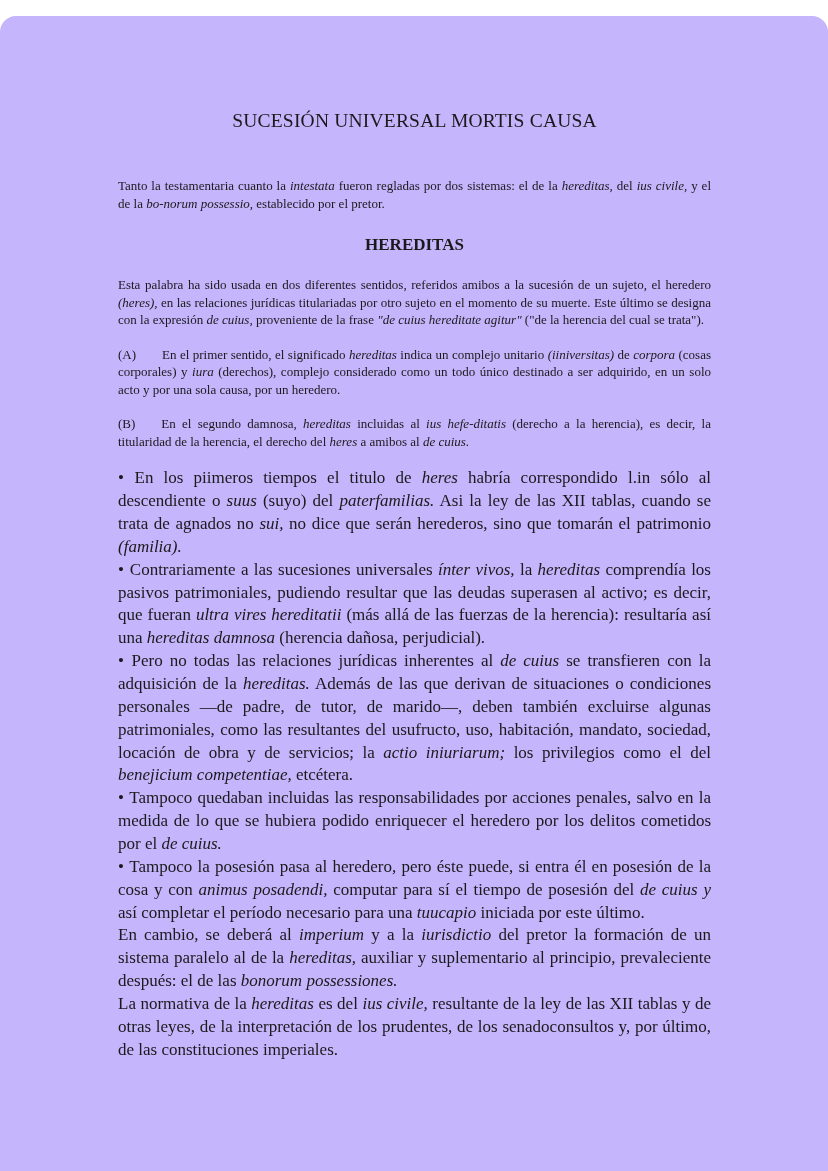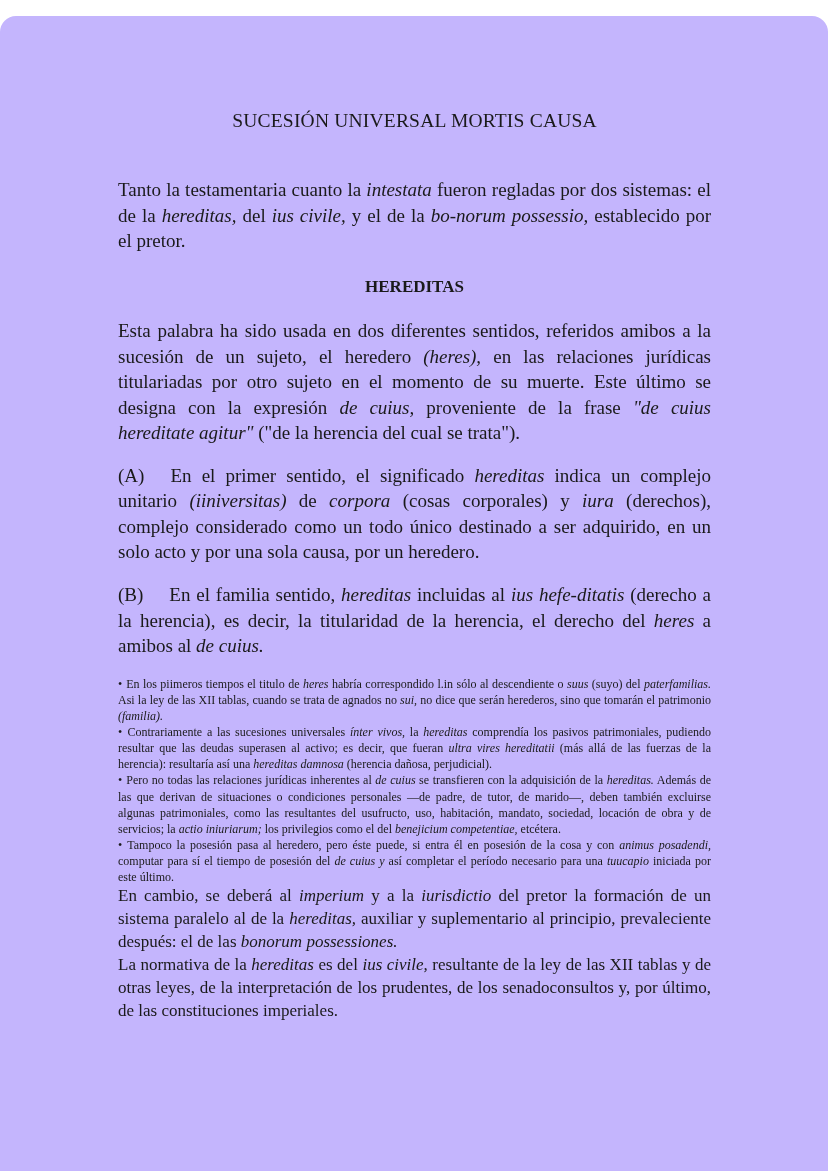--- a/index.html
+++ b/index.html
@@ -38,29 +38,29 @@
   .section-heading {
     text-align: center;
     font-size: 17px;
     font-weight: bold;
     margin: 22px 0 20px 0;
     line-height: 1.3;
   }
   p.para {
     text-align: justify;
     text-justify: inter-word;
-    font-size: 19px;
+    font-size: 13px;
     line-height: 1.345;
     margin: 0 0 17px 0;
     hyphens: none;
   }
   p.bullet {
     text-align: justify;
     text-justify: inter-word;
-    font-size: 12px;
+    font-size: 17px;
     line-height: 1.345;
     margin: 0;
     hyphens: none;
   }
   p.plainblock {
     text-align: justify;
     text-justify: inter-word;
     font-size: 17px;
     line-height: 1.345;
     margin: 0;
@@ -79,28 +79,29 @@
     <h1 class="doc-title">SUCESIÓN UNIVERSAL MORTIS CAUSA</h1>
 
     <p class="para"><span>Tanto la testamentaria cuanto la </span><span class="it">intestata</span><span> fueron regladas por dos sistemas: el de la </span><span class="it">hereditas,</span><span> del </span><span class="it">ius civile,</span><span> y el de la </span><span class="it">bo-norum possessio,</span><span> establecido por el pretor.</span></p>
 
     <h2 class="section-heading">HEREDITAS</h2>
 
     <p class="para"><span>Esta palabra ha sido usada en dos diferentes sentidos, referidos amibos a la sucesión de un sujeto, el heredero </span><span class="it">(heres),</span><span> en las relaciones jurídicas titulariadas por otro sujeto en el momento de su muerte. Este último se designa con la expresión </span><span class="it">de cuius,</span><span> proveniente de la frase </span><span class="it">"de cuius hereditate agitur"</span><span> ("de la herencia del cual se trata").</span></p>
 
     <p class="para"><span>(A)</span><span class="lead-gap"></span><span>En el primer sentido, el significado </span><span class="it">hereditas</span><span> indica un complejo unitario </span><span class="it">(iiniversitas)</span><span> de </span><span class="it">corpora</span><span> (cosas corporales) y </span><span class="it">iura</span><span> (derechos), complejo considerado como un todo único destinado a ser adquirido, en un solo acto y por una sola causa, por un heredero.</span></p>
 
-    <p class="para"><span>(B)</span><span class="lead-gap"></span><span>En el familia sentido, </span><span class="it">hereditas</span><span> incluidas al </span><span class="it">ius hefe-ditatis</span><span>  (derecho a la herencia), es decir, la titularidad de la herencia, el derecho del </span><span class="it">heres</span><span> a amibos al </span><span class="it">de cuius.</span></p>
+    <p class="para"><span>(B)</span><span class="lead-gap"></span><span>En el segundo damnosa, </span><span class="it">hereditas</span><span> incluidas al </span><span class="it">ius hefe-ditatis</span><span>  (derecho a la herencia), es decir, la titularidad de la herencia, el derecho del </span><span class="it">heres</span><span> a amibos al </span><span class="it">de cuius.</span></p>
 
     <p class="bullet"><span class="bullet-mark">•</span><span> En los  piimeros  tiempos  el  titulo de </span><span class="it">heres</span><span> habría   correspondido  l.in sólo  al descendiente o </span><span class="it">suus</span><span>  (suyo)  del </span><span class="it">paterfamilias.</span><span>  Asi  la  ley  de  las XII tablas,  cuando se trata de agnados no </span><span class="it">sui,</span><span> no dice que serán herederos,   sino   que   tomarán   el patrimonio </span><span class="it">(familia).</span></p>
 
     <p class="bullet"><span class="bullet-mark">•</span><span> Contrariamente  a  las  sucesiones  universales </span><span class="it">ínter vivos,</span><span>  la   </span><span class="it">hereditas</span><span> comprendía los  pasivos patrimoniales, pudiendo resultar que  las deudas  superasen  al activo;   es decir,  que    fueran  </span><span class="it">ultra  vires  hereditatii</span><span> (más allá de las fuerzas de la herencia): resultaría así una  </span><span class="it">hereditas damnosa</span><span>  (herencia  dañosa, perjudicial).</span></p>
 
     <p class="bullet"><span class="bullet-mark">•</span><span>  Pero no todas las relaciones jurídicas inherentes al </span><span class="it">de  cuius</span><span> se transfieren con la adquisición de la </span><span class="it">hereditas.</span><span> Además de las que derivan de  situaciones o condiciones personales —de padre, de tutor, de marido—,   deben   también  excluirse   algunas patrimoniales,   como  las    resultantes del usufructo, uso, habitación, mandato, sociedad,   locación de obra y de servicios; la </span><span class="it">actio iniuriarum;</span><span> los privilegios como el del </span><span class="it">benejicium competentiae,</span><span> etcétera.</span></p>
 
+    <p class="bullet"><span class="bullet-mark">•</span><span> Tampoco quedaban incluidas las responsabilidades por acciones penales,  salvo  en  la medida  de  lo    que  se  hubiera  podido  enriquecer  el heredero por los delitos cometidos por el </span><span class="it">de cuius.</span></p>
 
     <p class="bullet"><span class="bullet-mark">•</span><span> Tampoco la posesión pasa al heredero, pero éste puede, si entra él en posesión de la cosa y con </span><span class="it">animus posadendi,</span><span> computar para sí el tiempo de posesión del </span><span class="it">de cuius y</span><span> así completar el período necesario para una </span><span class="it">tuucapio</span><span> iniciada por este último.</span></p>
 
     <p class="plainblock"><span>En cambio, se deberá al </span><span class="it">imperium</span><span> y a la </span><span class="it">iurisdictio</span><span> del pretor la formación de un sistema paralelo al de la </span><span class="it">hereditas,</span><span> auxiliar y suplementario al principio, prevaleciente después: el de las </span><span class="it">bonorum possessiones.</span></p>
 
     <p class="plainblock"><span>La normativa de la </span><span class="it">hereditas</span><span> es del </span><span class="it">ius civile,</span><span> resultante de la ley de las XII tablas y de otras leyes, de la interpretación de los prudentes, de los senadoconsultos y, por último, de las constituciones imperiales.</span></p>
 
   </div>
 </div>
 

